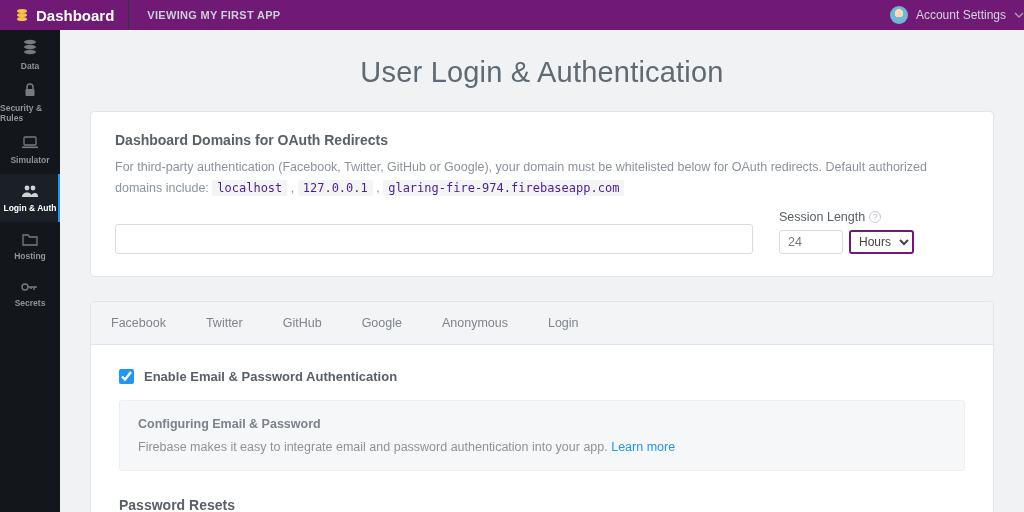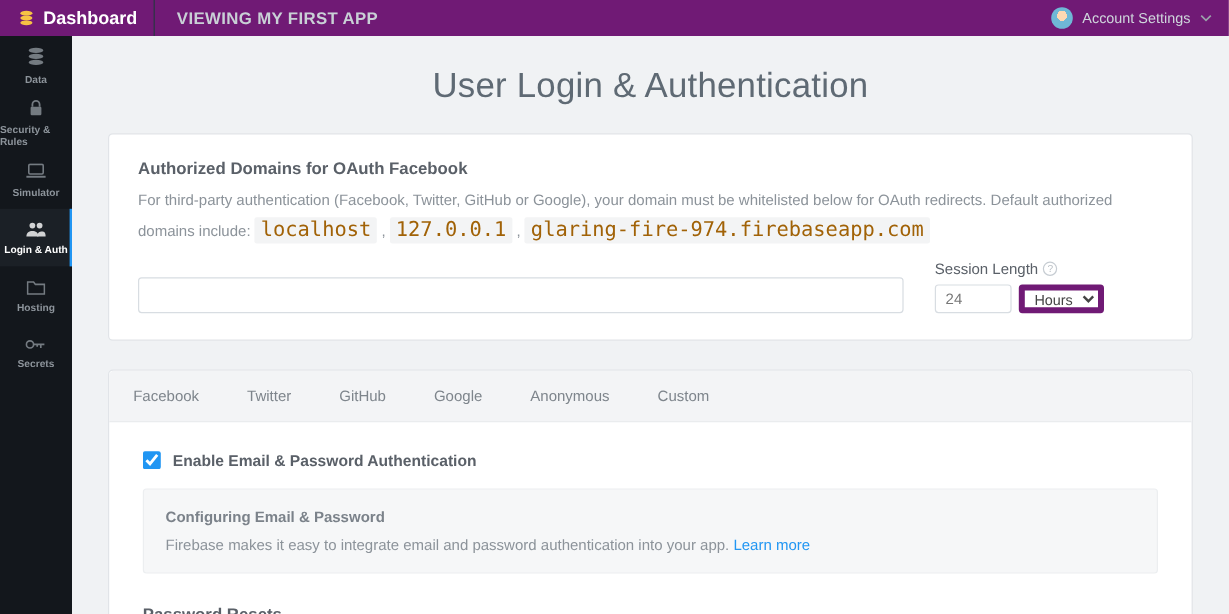--- a/index.html
+++ b/index.html
@@ -1,45 +1,45 @@
 <!DOCTYPE html>
 <html><head>
 <meta charset="utf-8">
 <style>
 * { box-sizing: border-box; margin: 0; padding: 0; }
 body { width: 1024px; height: 512px; overflow: hidden; font-family: "Helvetica Neue", Helvetica, Arial, sans-serif; font-size: 13px; color: #555; background: #f0f2f4; }
 .topbar { position: absolute; top: 0; left: 0; right: 0; height: 30px; background: #701a75; display: flex; align-items: center; color: #fff; }
 .logo { display: flex; align-items: center; gap: 6px; padding: 0 14px; }
 .logo-icon svg { display: block; }
 .logo-text { font-weight: 700; font-size: 15px; color: #fff; }
-.app-crumb { color: #c9d0d6; font-size: 14px; letter-spacing: .3px; font-weight: 600; padding: 0 18px; border-left: 1px solid #2a3542; height: 30px; line-height: 30px; }
+.app-crumb { color: #c9d0d6; font-size: 11px; letter-spacing: .3px; font-weight: 600; padding: 0 18px; border-left: 1px solid #2a3542; height: 30px; line-height: 30px; }
 .topbar-spacer { flex: 1; }
-.account { display: flex; align-items: center; gap: 8px; padding-right: 14px; color: #cfd6dc; font-size: 12px; font-weight: 500; height: 30px; }
+.account { display: flex; align-items: center; gap: 8px; padding-right: 0; color: #cfd6dc; font-size: 12px; font-weight: 500; height: 30px; }
 .avatar { width: 18px; height: 18px; border-radius: 50%; background: radial-gradient(circle at 50% 40%, #ffd9b3 0 30%, #6fb8d6 30% 100%); display: inline-block; }
 .chev { width: 10px; height: 10px; }
 .sidebar { position: absolute; top: 30px; left: 0; bottom: 0; width: 60px; background: #13171c; }
 .sb-item { display: flex; flex-direction: column; align-items: center; justify-content: center; gap: 5px; height: 48px; color: #8d949b; font-size: 8.5px; font-weight: 600; cursor: pointer; position: relative; }
 .sb-item svg { opacity: .8; }
 .sb-item.active { color: #fff; background: #1b2026; }
 .sb-item.active::after { content: ""; position: absolute; right: -1px; top: 0; bottom: 0; width: 3px; background: #2196f3; }
 .main { position: absolute; top: 30px; left: 60px; right: 0; bottom: 0; overflow-y: auto; background: #f0f2f4; }
 .page-title { text-align: center; font-size: 29px; font-weight: 300; color: #5f6a74; margin: 26px 0 22px; letter-spacing: .2px; }
 .card { background: #fff; border: 1px solid #e1e4e8; border-radius: 4px; margin: 0 30px; }
 .card-pad { padding: 20px 24px 22px; }
 .card-h { font-size: 14px; font-weight: 700; color: #5a6068; margin-bottom: 9px; }
 .desc { color: #8c939a; font-size: 12.5px; line-height: 1.7; }
-code.mono { font-family: Menlo, Consolas, monospace; background: #f3f4f5; color: #a16207; padding: 1px 5px; border-radius: 2px; font-size: 17px; }
+code.mono { font-family: Menlo, Consolas, monospace; background: #f3f4f5; color: #4c1d95; padding: 1px 5px; border-radius: 2px; font-size: 12px; }
 .oauth-row { display: flex; align-items: flex-end; gap: 26px; margin-top: 10px; }
 .domain-input { flex: 1; height: 30px; border: 1px solid #d8dde2; border-radius: 3px; padding: 0 10px; font-size: 13px; color: #333; }
 .session-col { width: 190px; }
 .session-label { font-size: 12.5px; font-weight: 400; color: #5a6068; margin-bottom: 6px; display: flex; align-items: center; gap: 4px; }
 .help { width: 12px; height: 12px; border: 1px solid #c6ccd2; border-radius: 50%; color: #b8bec4; font-size: 8.5px; line-height: 11px; text-align: center; display: inline-block; }
 .session-row { display: flex; gap: 6px; }
 .session-input { width: 64px; height: 24px; border: 1px solid #d8dde2; border-radius: 3px; padding: 0 8px; font-size: 12.5px; color: #777; }
-.session-unit { height: 24px; border: 5px solid #701a75; border-radius: 3px; font-size: 12px; padding: 0 4px; color: #444; background:#fff; }
+.session-unit { height: 24px; border: 2px solid #701a75; border-radius: 3px; font-size: 12px; padding: 0 4px; color: #444; background:#fff; }
 .tabs-wrap { margin: 24px 30px 0; background: #fff; border: 1px solid #e1e4e8; border-radius: 4px; padding-bottom: 50px; }
 .tabs { display: flex; background: #f3f4f6; border-bottom: 1px solid #e1e4e8; border-radius: 4px 4px 0 0; }
 .tab { padding: 14px 20px; font-size: 12.5px; color: #7e858c; font-weight: 500; cursor: pointer; }
 .tab.active { color: #2196f3; background: #fff; border-bottom: 2px solid #2196f3; margin-bottom: -1px; }
 .tab-body { padding: 24px 28px 0; }
 .enable-row { display: flex; align-items: center; gap: 10px; margin-bottom: 16px; }
 .chk { width: 15px; height: 15px; accent-color: #2196f3; }
 .enable-label { font-size: 13px; font-weight: 700; color: #5a6068; }
 .info-box { background: #f6f7f8; border: 1px solid #eceef0; border-radius: 3px; padding: 16px 18px; margin-bottom: 26px; }
 .info-title { font-weight: 700; color: #7b828a; font-size: 12.5px; margin-bottom: 9px; }
@@ -121,21 +121,21 @@
       </svg>
     <span>Secrets</span>
   </div>
 </div>
 
 <div class="main">
   <h1 class="page-title">User Login &amp; Authentication</h1>
 
   <div class="card">
     <div class="card-pad">
-      <div class="card-h">Authorized Domains for OAuth Facebook</div>
+      <div class="card-h">Dashboard Domains for OAuth Redirects</div>
       <div class="desc">
         <span>For third-party authentication (Facebook, Twitter, GitHub or Google), your domain must be whitelisted below for OAuth redirects. Default authorized domains include: </span>
         <code class="mono">localhost</code> ,
         <code class="mono">127.0.0.1</code> ,
         <code class="mono">glaring-fire-974.firebaseapp.com</code>
       </div>
       <div class="oauth-row">
         <input class="domain-input" value="" style="">
         <div class="session-col">
           <div class="session-label">
@@ -153,21 +153,21 @@
     </div>
   </div>
 
   <div class="tabs-wrap">
     <div class="tabs">
       <div class="tab">Facebook</div>
       <div class="tab">Twitter</div>
       <div class="tab">GitHub</div>
       <div class="tab">Google</div>
       <div class="tab">Anonymous</div>
-      <div class="tab">Custom</div>
+      <div class="tab">Login</div>
     </div>
 
     <div class="tab-body">
       <div class="enable-row">
         <input type="checkbox" class="chk" checked="" style="">
         <span class="enable-label">Enable Email &amp; Password Authentication</span>
       </div>
 
       <div class="info-box">
         <div class="info-title">Configuring Email &amp; Password</div>

